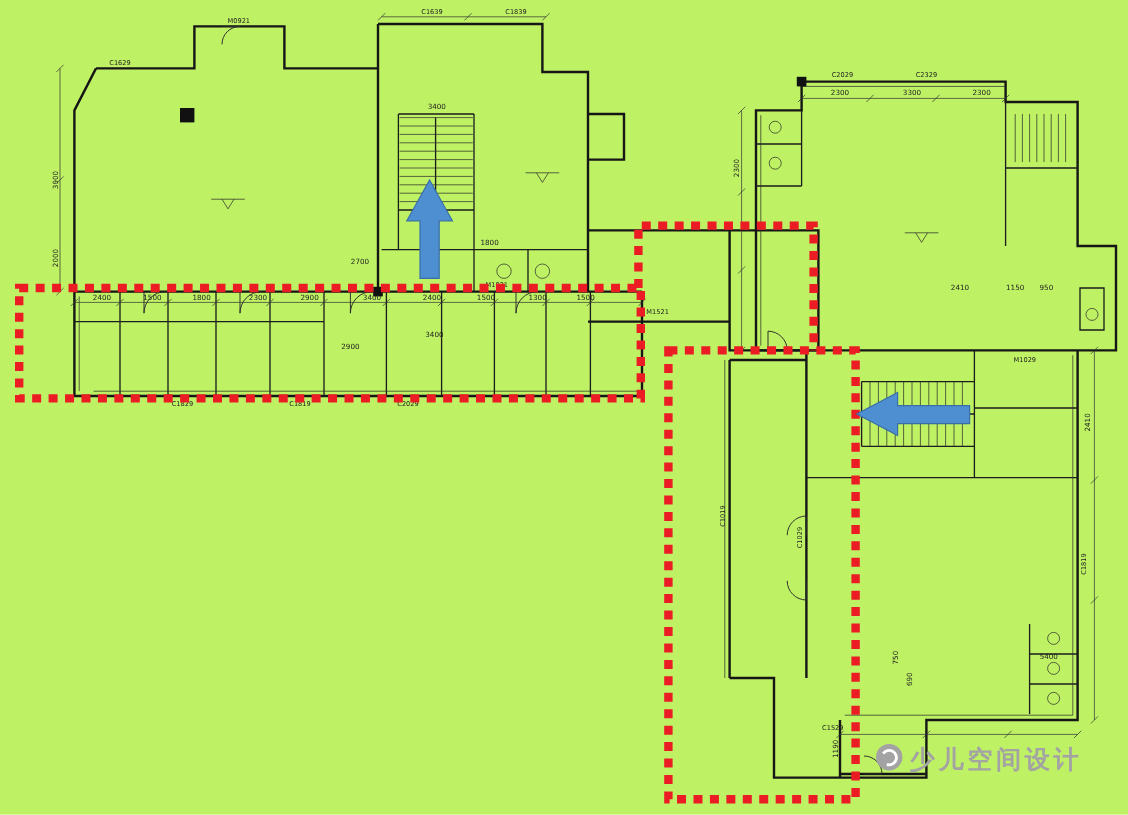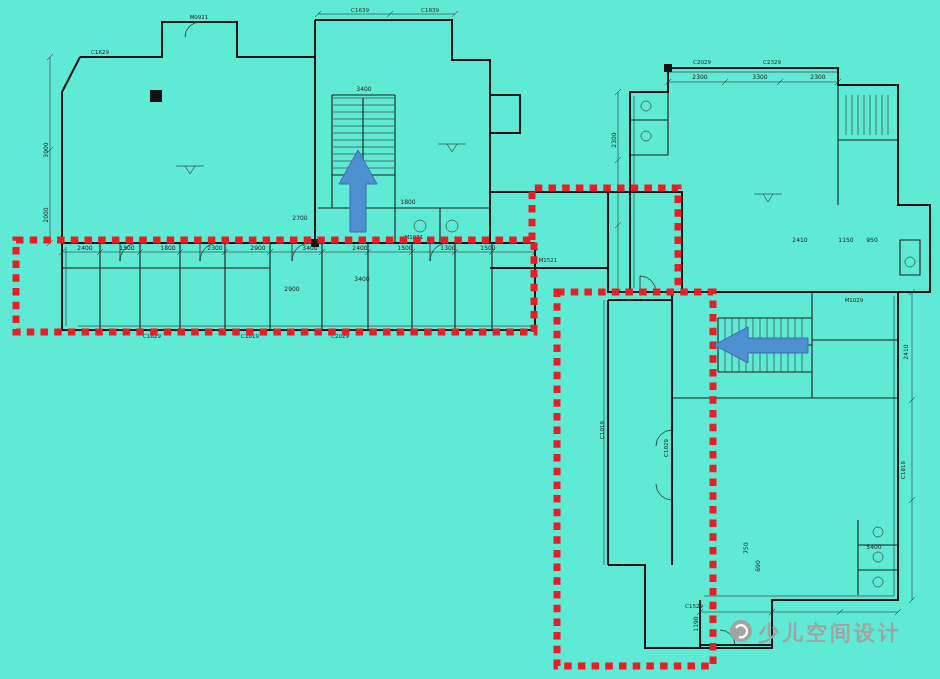--- a/index.html
+++ b/index.html
@@ -1,16 +1,16 @@
 <!DOCTYPE html>
 <html><head>
 <meta charset="utf-8">
 <style>
   html,body{margin:0;padding:0;background:#ffffff;}
-  .stage{position:relative;width:940px;height:679px;background:#5eead4;overflow:hidden;
+  .stage{position:relative;width:940px;height:679px;background:#bef264;overflow:hidden;
          font-family:"DejaVu Sans","Liberation Sans",sans-serif;}
   svg{display:block;}
   .heavy{stroke:#161616;stroke-width:2;fill:none;}
   .mid{stroke:#1c1c1c;stroke-width:1.1;fill:none;}
   .thin{stroke:#2a2a2a;stroke-width:0.6;fill:none;}
   .door{stroke:#2a2a2a;stroke-width:0.8;fill:none;}
   .dimline{stroke:#333;stroke-width:0.6;fill:none;}
   .dim{font:6px "DejaVu Sans",sans-serif;fill:#222;}
   .tag{font:5.5px "DejaVu Sans",sans-serif;fill:#222;}
   .hl{fill:none;stroke-width:7;stroke-dasharray:7.5 6.2;stroke-linecap:butt;}

